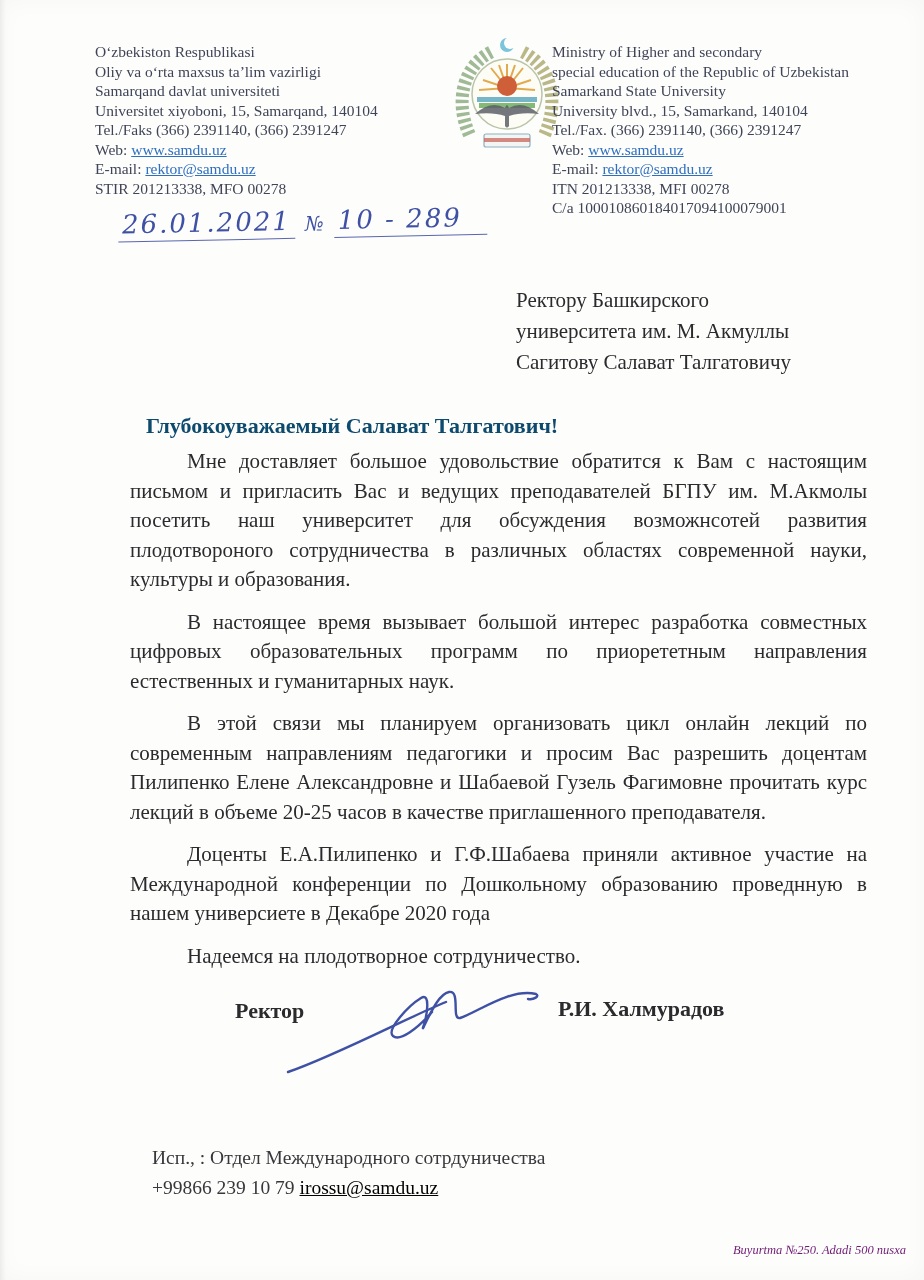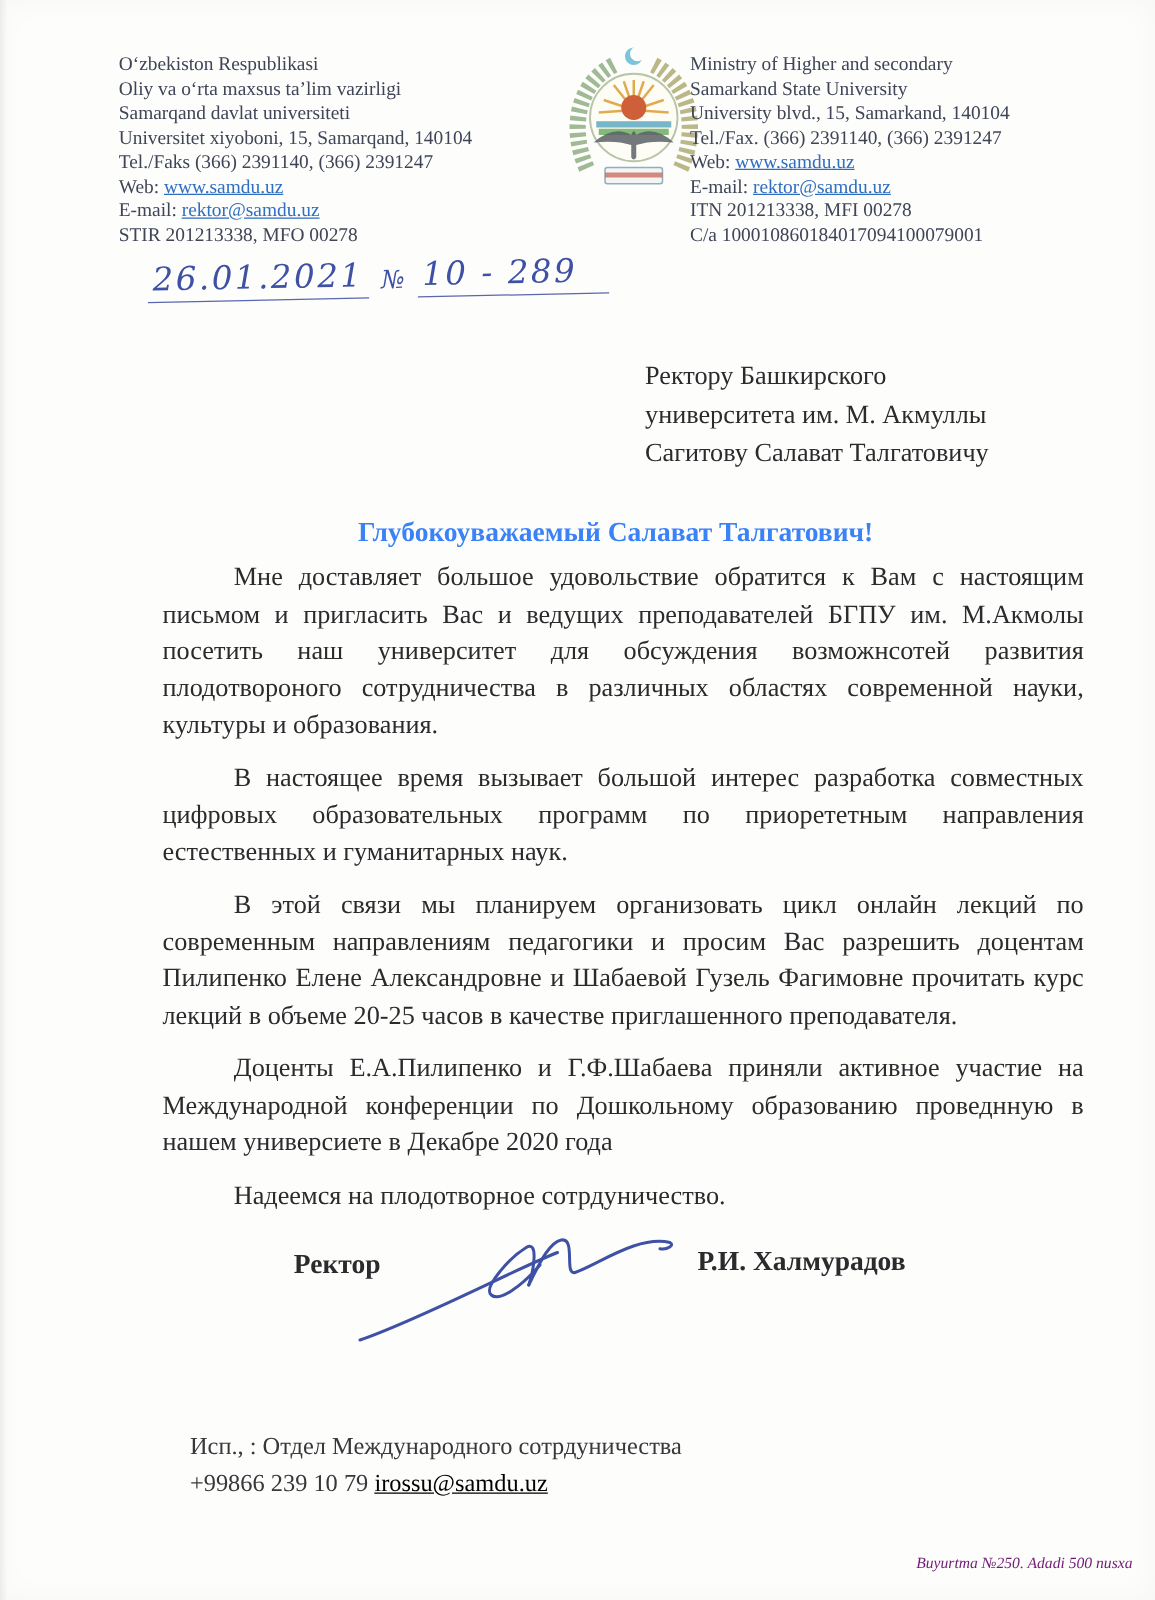--- a/index.html
+++ b/index.html
@@ -41,23 +41,23 @@
   .hw-underline{border-bottom:1.5px solid #5a66ae;padding:0 4px 2px 4px;}
   .hw-number{min-width:145px;}
   .hw-no{font-size:20px;padding-bottom:3px;letter-spacing:0;}
   
   .addressee{
     position:absolute;left:516px;top:285px;width:370px;
     font-size:21px;line-height:31px;
   }
   
   .salutation{
-    position:absolute;left:124px;top:413px;width:737px;
-    text-align:center;font-weight:bold;font-size:22px;
-    color:#3b82f6;
+    position:absolute;left:146px;top:413px;width:737px;
+    font-weight:bold;font-size:22px;
+    color:#0c4a6e;
   }
   .body-text{
     position:absolute;left:130px;top:447px;width:737px;
     font-size:21px;line-height:29.5px;
     text-align:justify;
   }
   .body-text p{margin:0 0 13px 0;text-indent:57px;}
   
   .sig-row{position:absolute;left:130px;top:970px;width:660px;height:120px;}
   .sig-title{position:absolute;left:105px;top:28px;font-weight:bold;font-size:22px;}
@@ -132,20 +132,21 @@
 
       <path d="M28 78 Q44 64 58 72 Q60 66 62 72 Q76 64 92 78 Q74 76 62 80 L62 90 Q60 93 58 90 L58 80 Q46 76 28 78 Z" fill="#5c5f66" opacity="0.85"></path>
 
       <rect x="37" y="98" width="46" height="13" rx="2" fill="#f2f5f4" stroke="#8fb0bd" stroke-width="1.2"></rect>
       <rect x="37" y="102" width="46" height="4" fill="#c65b4e" opacity="0.7"></rect>
     </svg>
   </div>
 
   <div class="lh-col lh-right">
     <div>Ministry of Higher and secondary</div>
+    <div>special education of the Republic of Uzbekistan</div>
     <div>Samarkand State University</div>
     <div>University blvd., 15, Samarkand, 140104</div>
     <div>Tel./Fax.   (366) 2391140, (366) 2391247</div>
     <div>
       <span>Web:</span>
       <span class="lh-link">www.samdu.uz</span>
     </div>
     <div>
       <span>E-mail:</span>
       <span class="lh-link">rektor@samdu.uz</span>

